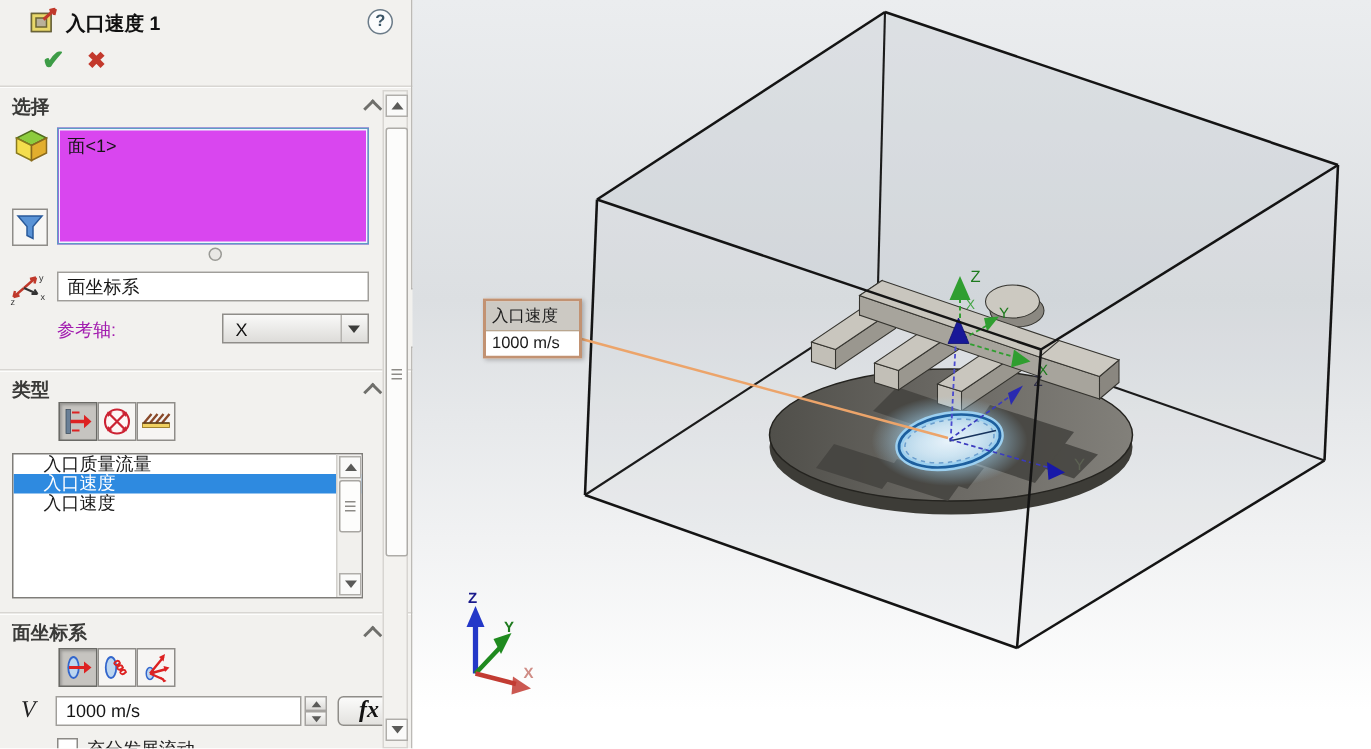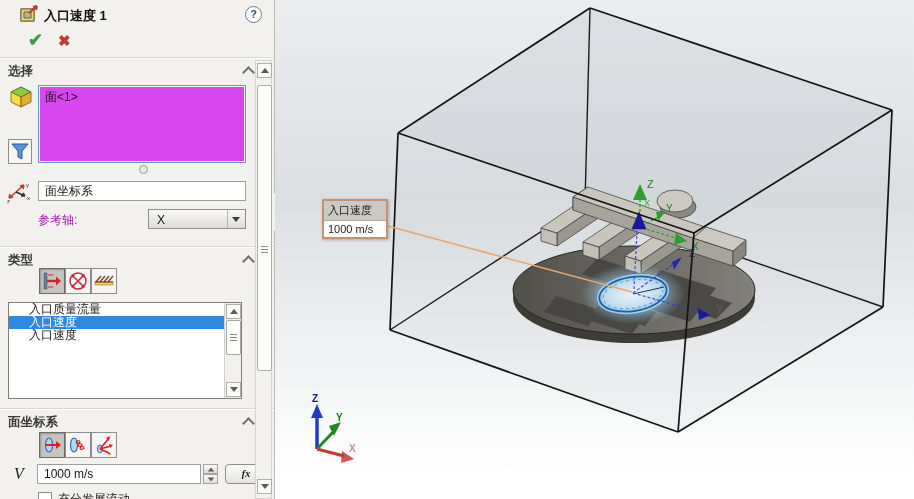--- a/index.html
+++ b/index.html
@@ -54,21 +54,21 @@
   #list-thumb{position:absolute;left:1px;top:17px;width:13px;height:33px;border:1px solid #a8a6a2;background:#fdfdfc;border-radius:2px;}
   .grip{position:absolute;left:3px;width:7px;height:1px;background:#8d8b87;}
 
   #v-label{left:14px;top:465px;font-size:16px;font-style:italic;font-family:"Liberation Serif",serif;color:#222;}
   #v-field{left:37px;top:464px;width:164px;height:20px;background:#fff;border:1px solid #a09e9a;
            font-size:12px;color:#151515;line-height:19px;padding-left:6px;box-sizing:border-box;}
   #v-spin{left:203px;top:464px;width:15px;height:20px;}
   .spin-half{position:absolute;left:0;width:15px;height:10px;border:1px solid #a5a3a0;background:linear-gradient(#fafaf9,#dcdbd8);
              box-sizing:border-box;display:flex;align-items:center;justify-content:center;}
   #fx-btn{left:225px;top:464px;width:42px;height:20px;border:1px solid #8f8d89;border-radius:4px;
-          background:linear-gradient(#fbfbfa,#e3e2df);font-size:10px;font-style:italic;font-weight:bold;
+          background:linear-gradient(#fbfbfa,#e3e2df);font-size:16px;font-style:italic;font-weight:bold;
           font-family:"Liberation Serif",serif;color:#111;text-align:center;line-height:18px;box-sizing:border-box;}
   #fd-check{left:38px;top:492px;width:12px;height:12px;border:1px solid #8c8a86;background:#fff;}
   #fd-label{left:58px;top:491px;font-size:12px;color:#222;}
 
   
   #panel-sb{left:255px;top:60px;width:17px;height:439px;background:#f3f2ef;border:1px solid #d7d5d1;box-sizing:border-box;}
   #panel-thumb{position:absolute;left:1px;top:24px;width:13px;height:284px;border:1px solid #aeaca8;background:#fcfcfb;border-radius:2px;}
   
   #splitter{left:274px;top:192px;width:16px;height:40px;background:#f2f1ee;border:1px solid #b5b3af;
             border-left:none;border-radius:0 6px 6px 0;box-sizing:border-box;}

